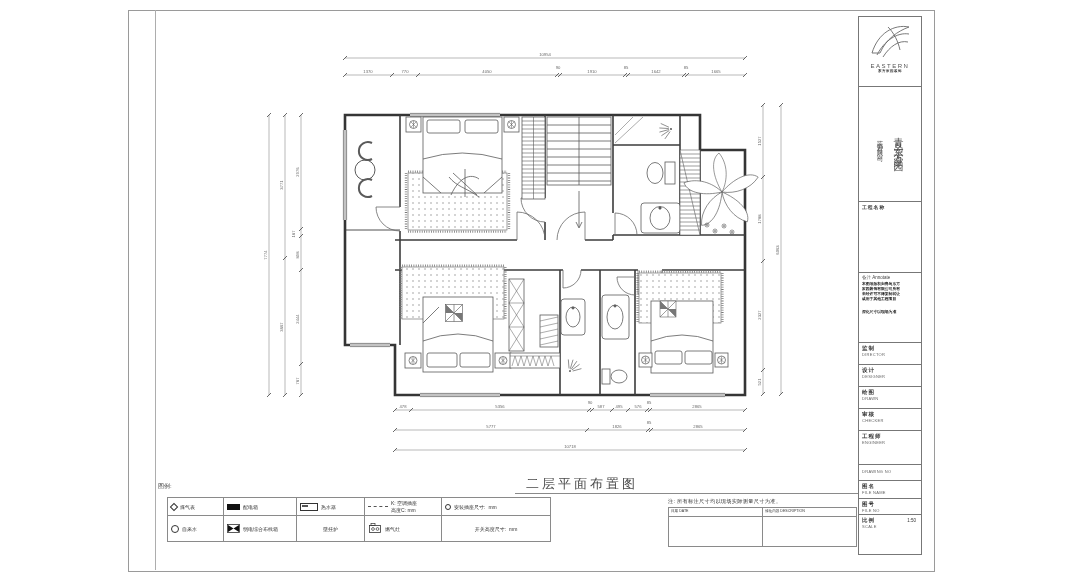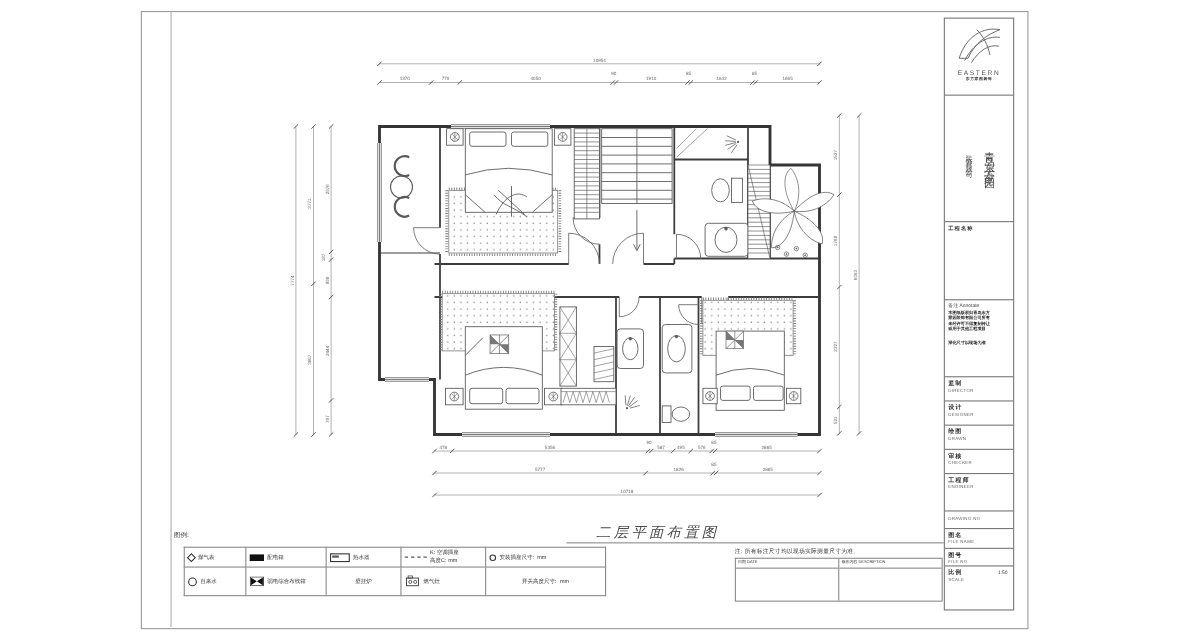--- a/index.html
+++ b/index.html
@@ -290,21 +290,21 @@
       <text x="394" y="359">85</text>
       <text x="442" y="363">2865</text>
       <text x="236" y="383">5777</text>
       <text x="362" y="383">1826</text>
       <text x="394" y="379">85</text>
       <text x="443" y="383">2865</text>
       <text x="315" y="403">10718</text>
     </g>
   </svg>
 
-  <div class="plan-title" style="left:542px;top:475px;font-style:italic;">二层平面布置图</div>
+  <div class="plan-title" style="left:526px;top:475px;">二层平面布置图</div>
   <div class="hline" style="left:515px;top:493px;width:343px;"></div>
 
   <div class="legend-label" style="left:158px;top:482px;">图例:</div>
   <table class="legend abs" style="left:167px;top:497px;">
     <tbody>
         <tr style="height:18px;">
       <td style="width:49px;">
             <div class="cellflex">
               <span class="sym sym-diamond"></span>
               <span>煤气表</span>

